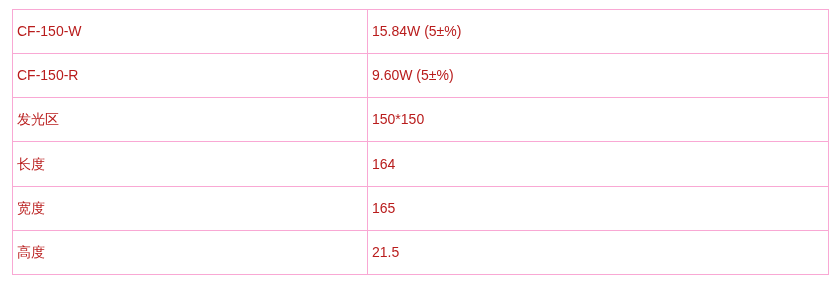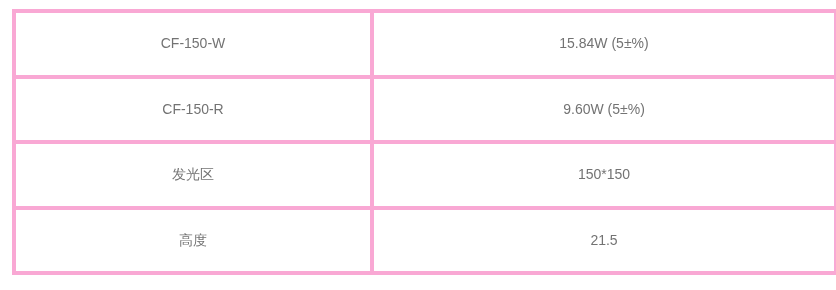--- a/index.html
+++ b/index.html
@@ -21,26 +21,26 @@
     width: 800px;
     height: 266px;
   }
   table.spec-table {
     width: 800px;
     height: 266px;
     border-collapse: collapse;
     table-layout: fixed;
   }
   table.spec-table td {
-    border: 4px solid #f9a8d4;
-    text-align: center;
+    border: 1px solid #f9a8d4;
+    text-align: left;
     vertical-align: middle;
     font-size: 14px;
     line-height: 1.2;
-    color: #737373;
+    color: #b91c1c;
     padding: 0 4px;
     white-space: nowrap;
   }
   td.col-label {
     width: 346px;
   }
   td.col-value {
     width: 452px;
   }
 </style>
@@ -56,18 +56,26 @@
       </tr>
       <tr>
         <td class="col-label">CF-150-R</td>
         <td class="col-value">9.60W (5±%)</td>
       </tr>
       <tr>
         <td class="col-label">发光区</td>
         <td class="col-value">150*150</td>
       </tr>
       <tr>
+        <td class="col-label">长度</td>
+        <td class="col-value">164</td>
+      </tr>
+      <tr>
+        <td class="col-label">宽度</td>
+        <td class="col-value">165</td>
+      </tr>
+      <tr>
         <td class="col-label">高度</td>
         <td class="col-value">21.5</td>
       </tr>
     </tbody>
   </table>
 </div>
 
 </body></html>

